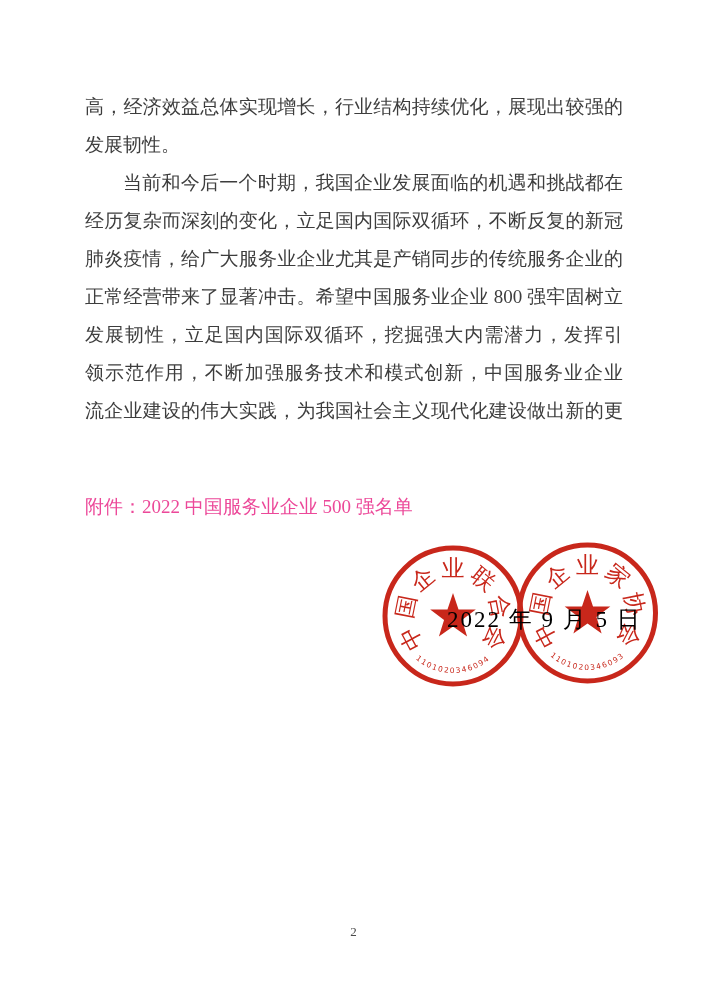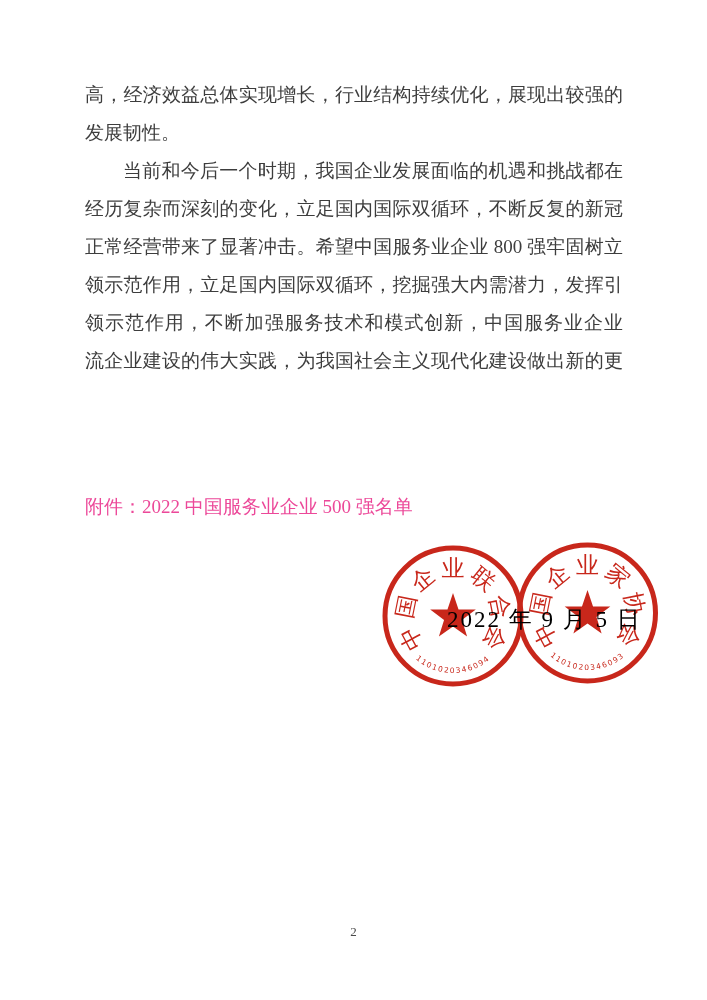--- a/index.html
+++ b/index.html
@@ -5,21 +5,21 @@
   html,body { margin:0; padding:0; background:#ffffff; }
   .page {
     position:relative;
     width:707px; height:1000px;
     background:#ffffff;
     overflow:hidden;
     font-family:"Liberation Serif","DejaVu Serif",serif;
   }
   .body-text {
     position:absolute;
-    left:85px; top:76px;
+    left:85px; top:88px;
     width:538px;
     font-size:19px;
     line-height:38px;
     color:#3d3d3d;
   }
   .line { height:38px; overflow:hidden; }
   .just { text-align:justify; text-align-last:justify; }
   .indent { padding-left:38px; }
   .attachment {
     position:absolute;
@@ -57,22 +57,23 @@
 </head>
 <body>
 
 <div class="page">
 
   <div class="body-text">
     <div class="line just">高，经济效益总体实现增长，行业结构持续优化，展现出较强的</div>
     <div class="line">发展韧性。</div>
     <div class="line just indent">当前和今后一个时期，我国企业发展面临的机遇和挑战都在</div>
     <div class="line just">经历复杂而深刻的变化，立足国内国际双循环，不断反复的新冠</div>
+    <div class="line just">肺炎疫情，给广大服务业企业尤其是产销同步的传统服务企业的</div>
     <div class="line just">正常经营带来了显著冲击。希望中国服务业企业 800 强牢固树立</div>
-    <div class="line just">领示范作用，立足国内国际双循环，挖掘强大内需潜力，发挥引</div>
+    <div class="line just">发展韧性，立足国内国际双循环，挖掘强大内需潜力，发挥引</div>
     <div class="line just">领示范作用，不断加强服务技术和模式创新，中国服务业企业</div>
     <div class="line just">流企业建设的伟大实践，为我国社会主义现代化建设做出新的更</div>
   </div>
 
   <div class="attachment">附件：2022 中国服务业企业 500 强名单</div>
 
   <svg class="seal seal-left" width="146" height="150" viewBox="0 0 146 150">
     <defs>
       <path id="arcL" d="M 16 75 A 57 57 0 0 0 130 75" fill="none"></path>
     </defs>

